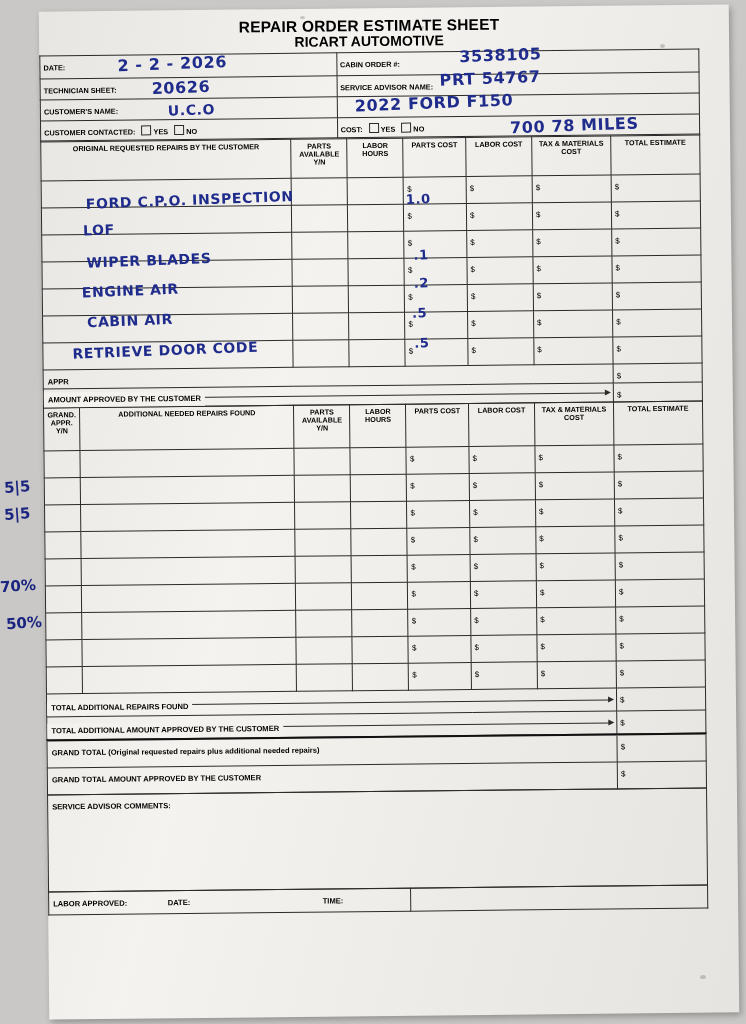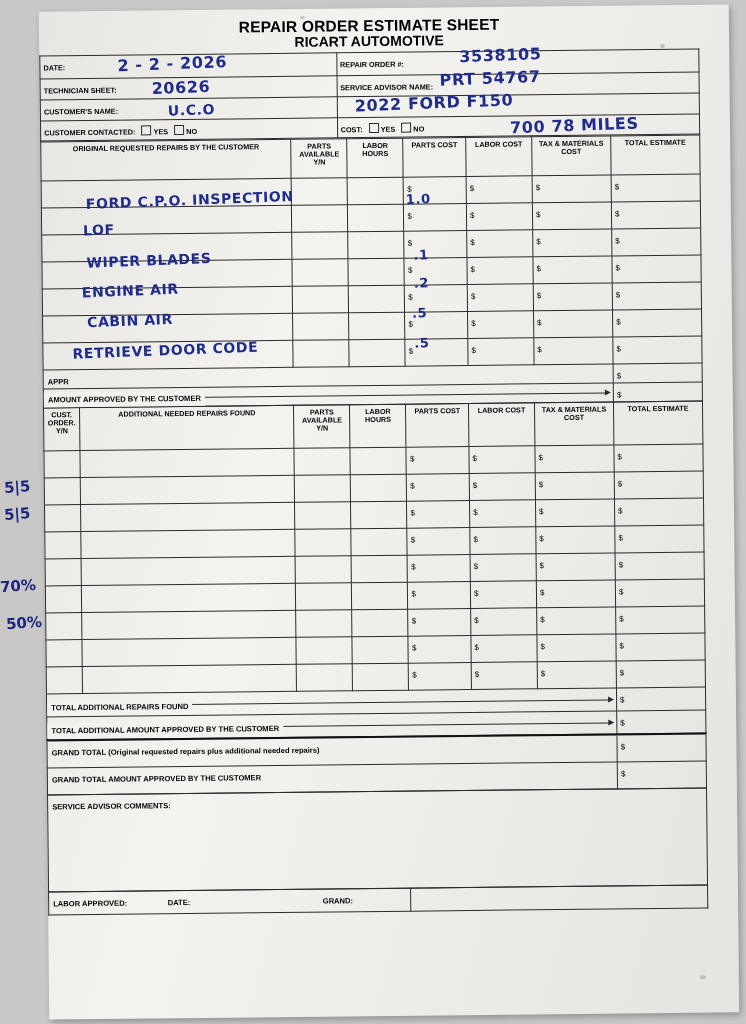--- a/index.html
+++ b/index.html
@@ -93,21 +93,21 @@
   <div class="title">REPAIR ORDER ESTIMATE SHEET</div>
   <div class="subtitle">RICART AUTOMOTIVE</div>
 
   <table>
     <tbody>
         <tr>
       <td style="width:45%;height:22px;">
         <span class="lbl">DATE:</span>
       </td>
       <td style="width:55%;height:22px;">
-        <span class="lbl">REPAIR ORDER #:</span>
+        <span class="lbl">CABIN ORDER #:</span>
       </td>
     </tr>
     <tr>
       <td style="height:20px;">
         <span class="lbl">TECHNICIAN SHEET:</span>
       </td>
       <td style="height:20px;">
         <span class="lbl">SERVICE ADVISOR NAME:</span>
       </td>
     </tr>
@@ -222,21 +222,21 @@
         <div class="arrowline"></div>
       </td>
       <td style="height:17px;"><span class="dollar">$</span></td>
     </tr>
   </tbody>
     </table>
 
   <table style="margin-top:-1px;">
     <tbody>
         <tr>
-      <th class="hdr" style="width:5.5%;height:36px;">CUST. ORDER. Y/N</th>
+      <th class="hdr" style="width:5.5%;height:36px;">GRAND. APPR. Y/N</th>
       <th class="hdr" style="width:32.5%;">ADDITIONAL NEEDED REPAIRS FOUND</th>
       <th class="hdr" style="width:8.5%;">PARTS AVAILABLE Y/N</th>
       <th class="hdr" style="width:8.5%;">LABOR HOURS</th>
       <th class="hdr" style="width:9.5%;">PARTS COST</th>
       <th class="hdr" style="width:10%;">LABOR COST</th>
       <th class="hdr" style="width:12%;">TAX &amp; MATERIALS COST</th>
       <th class="hdr" style="width:13.5%;">TOTAL ESTIMATE</th>
     </tr>
     <tr>
       <td class="cell"></td>
@@ -372,21 +372,21 @@
     </tr>
   </tbody>
     </table>
 
   <table style="margin-top:-1px;">
     <tbody>
         <tr>
       <td style="height:22px;width:55%;">
         <span class="rowlabel">LABOR APPROVED:</span>
         <span class="rowlabel" style="margin-left:28px;">DATE:</span>
-        <span class="rowlabel" style="margin-left:120px;">GRAND:</span>
+        <span class="rowlabel" style="margin-left:120px;">TIME:</span>
       </td>
       <td style="height:22px;"></td>
     </tr>
   </tbody>
     </table>
 
   <div class="hw lg" style="left:78px;top:38px;">2 - 2 - 2026</div>
   <div class="hw lg" style="left:112px;top:62px;">20626</div>
   <div class="hw md" style="left:128px;top:86px;">U.C.O</div>
   <div class="hw lg" style="left:420px;top:33px;">3538105</div>

